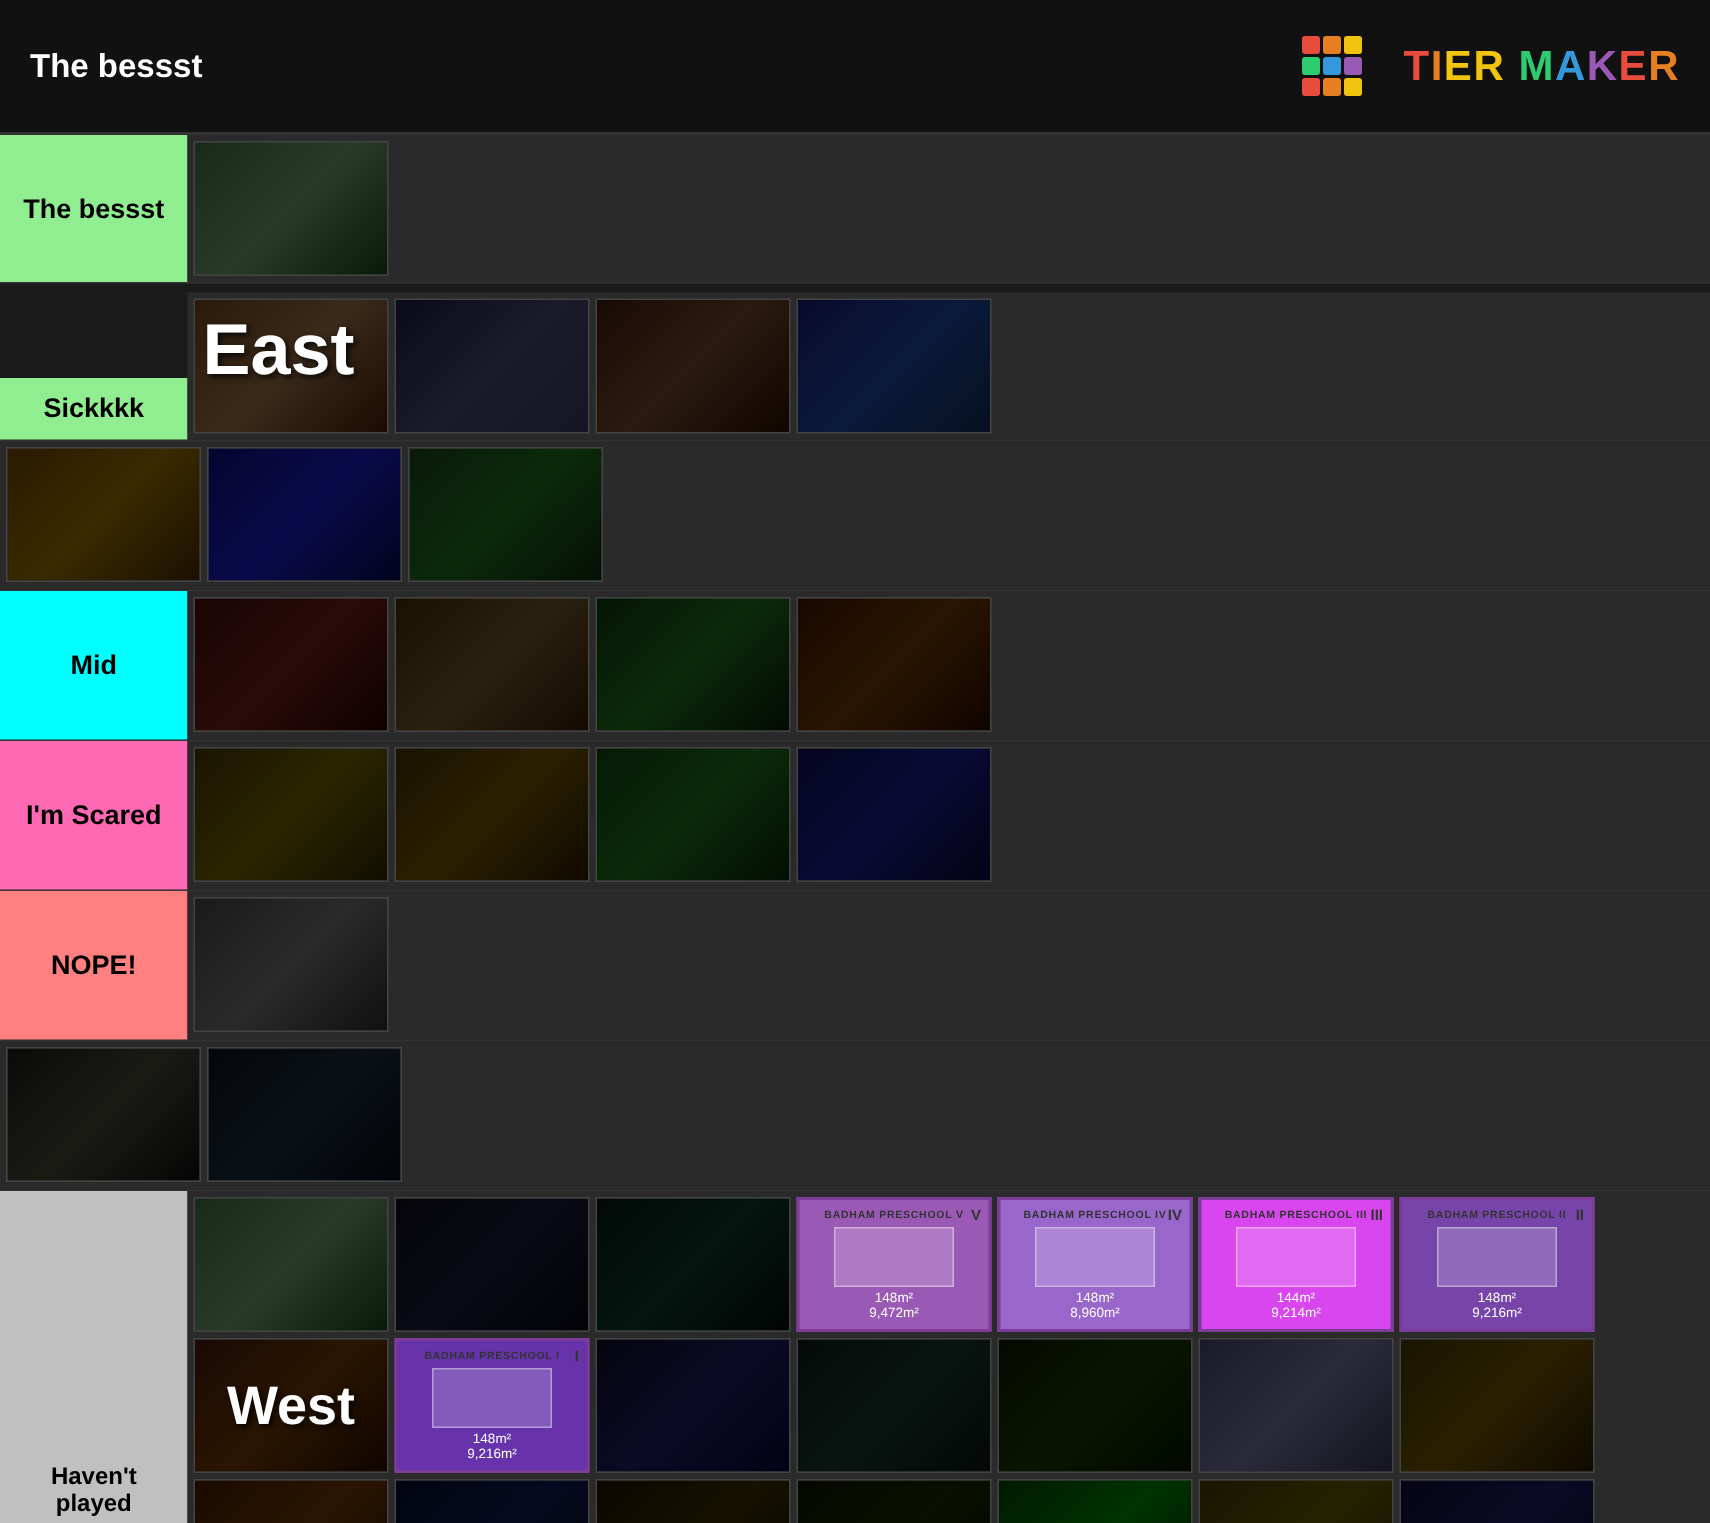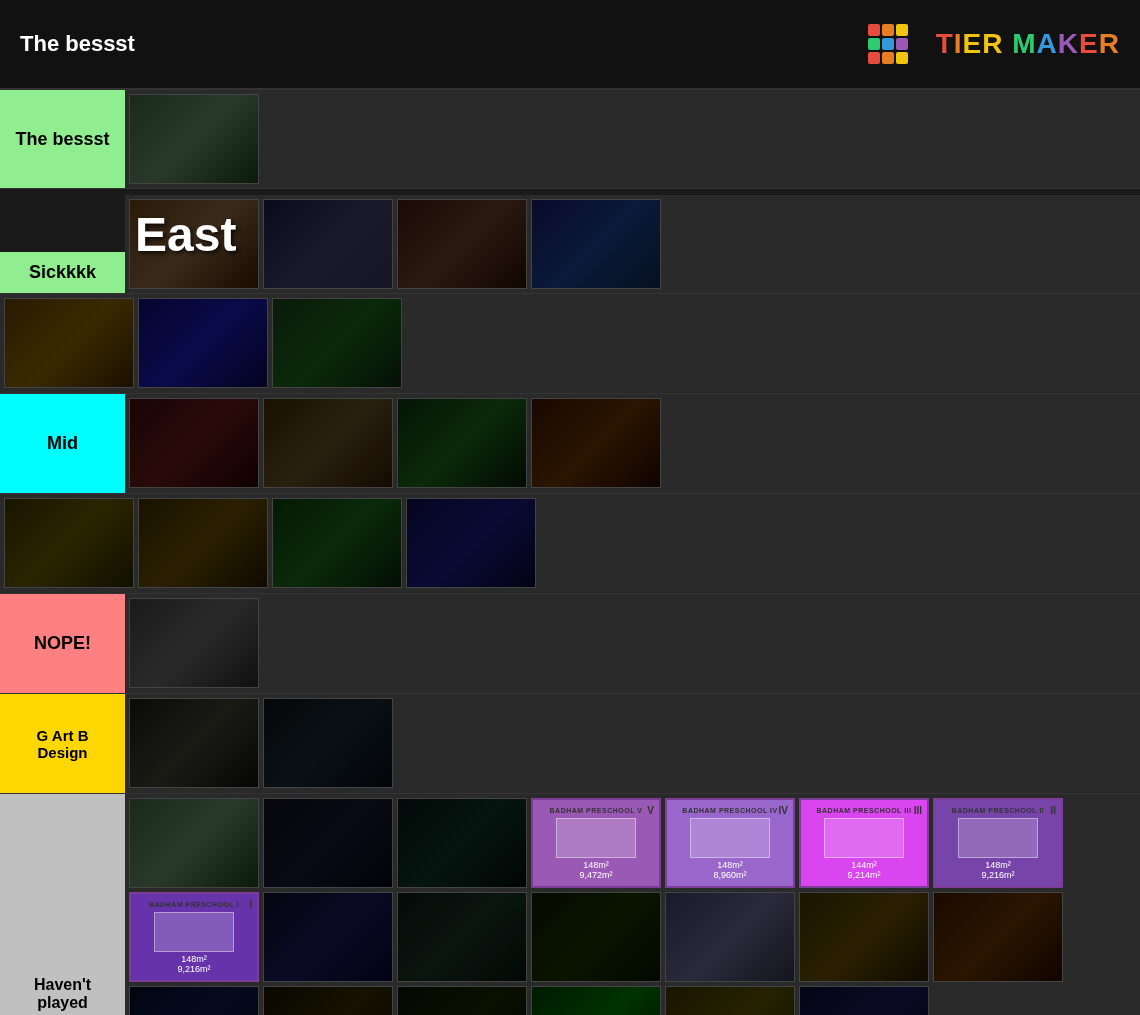--- a/index.html
+++ b/index.html
@@ -234,37 +234,37 @@
   <div class="tier-label row-a-vibe">Mid</div>
   <div class="tier-content">
     <div class="img-placeholder img-dark-red"></div>
     <div class="img-placeholder img-brown-house"></div>
     <div class="img-placeholder img-green-dark" style="background:linear-gradient(135deg,#051505,#0a2a0a,#030a03);"></div>
     <div class="img-placeholder img-brown-house" style="background:linear-gradient(135deg,#1a0800,#2a1500,#100300);"></div>
   </div>
 </div>
 
 <div class="tier-row" style="min-height:100px;">
+  <div class="tier-label row-im-scared">I'm Scared</div>
   <div class="tier-content">
     <div class="img-placeholder img-yellow-dim" style="background:linear-gradient(135deg,#1a1500,#2a2500,#100f00);"></div>
     <div class="img-placeholder img-brown-house" style="background:linear-gradient(135deg,#1a1200,#2a2000,#100a00);"></div>
     <div class="img-placeholder img-green-dark" style="background:linear-gradient(135deg,#051a05,#0a2a0a,#030e03);"></div>
     <div class="img-placeholder img-blue-night" style="background:linear-gradient(135deg,#050520,#0a0a35,#030315);"></div>
   </div>
 </div>
 
 <div class="tier-row" style="min-height:100px;justify-content:space-between;">
   <div class="tier-label row-nope">NOPE!</div>
   <div class="tier-content">
     <div class="img-placeholder img-grey-industrial"></div>
   </div>
 </div>
 
 <div class="tier-row" style="min-height:100px;">
-  <div class="tier-label row-g-art" style="font-size:15px;">G Art B Design</div>
   <div class="tier-content">
     <div class="img-placeholder img-grey-industrial" style="background:linear-gradient(135deg,#0a0a08,#1a1a15,#050505);"></div>
     <div class="img-placeholder img-night-building" style="background:linear-gradient(135deg,#05080a,#0a1015,#020508);"></div>
   </div>
 </div>
 
 <div class="tier-row" style="min-height:380px; align-items:flex-start;">
   <div class="tier-label row-havent-played" style="font-size:16px; align-self:flex-start; padding-top:30px; min-height:380px;">Haven't played</div>
   <div class="tier-content" style="flex-wrap:wrap; align-content:flex-start;">
 
@@ -305,20 +305,24 @@
     <div class="purple-card" style="background:#7744AA;">
       <div class="card-title">BADHAM PRESCHOOL II</div>
       <div class="card-roman">II</div>
       <div class="card-rect"></div>
       <div class="card-dims">
         <div>148m²</div>
         <div>9,216m²</div>
       </div>
     </div>
 
+    <div class="img-placeholder" style="background:linear-gradient(135deg,#1a0a05,#2a1500,#100500); position:relative;">
+
+      <div class="overlay-text west-overlay" style="font-size:36px;left:50%;transform:translate(-50%,-50%);top:50%;text-align:center;">West</div>
+    </div>
 
     <div class="purple-card" style="background:#6633AA;">
       <div class="card-title">BADHAM PRESCHOOL I</div>
       <div class="card-roman">I</div>
       <div class="card-rect"></div>
       <div class="card-dims">
         <div>148m²</div>
         <div>9,216m²</div>
       </div>
     </div>

